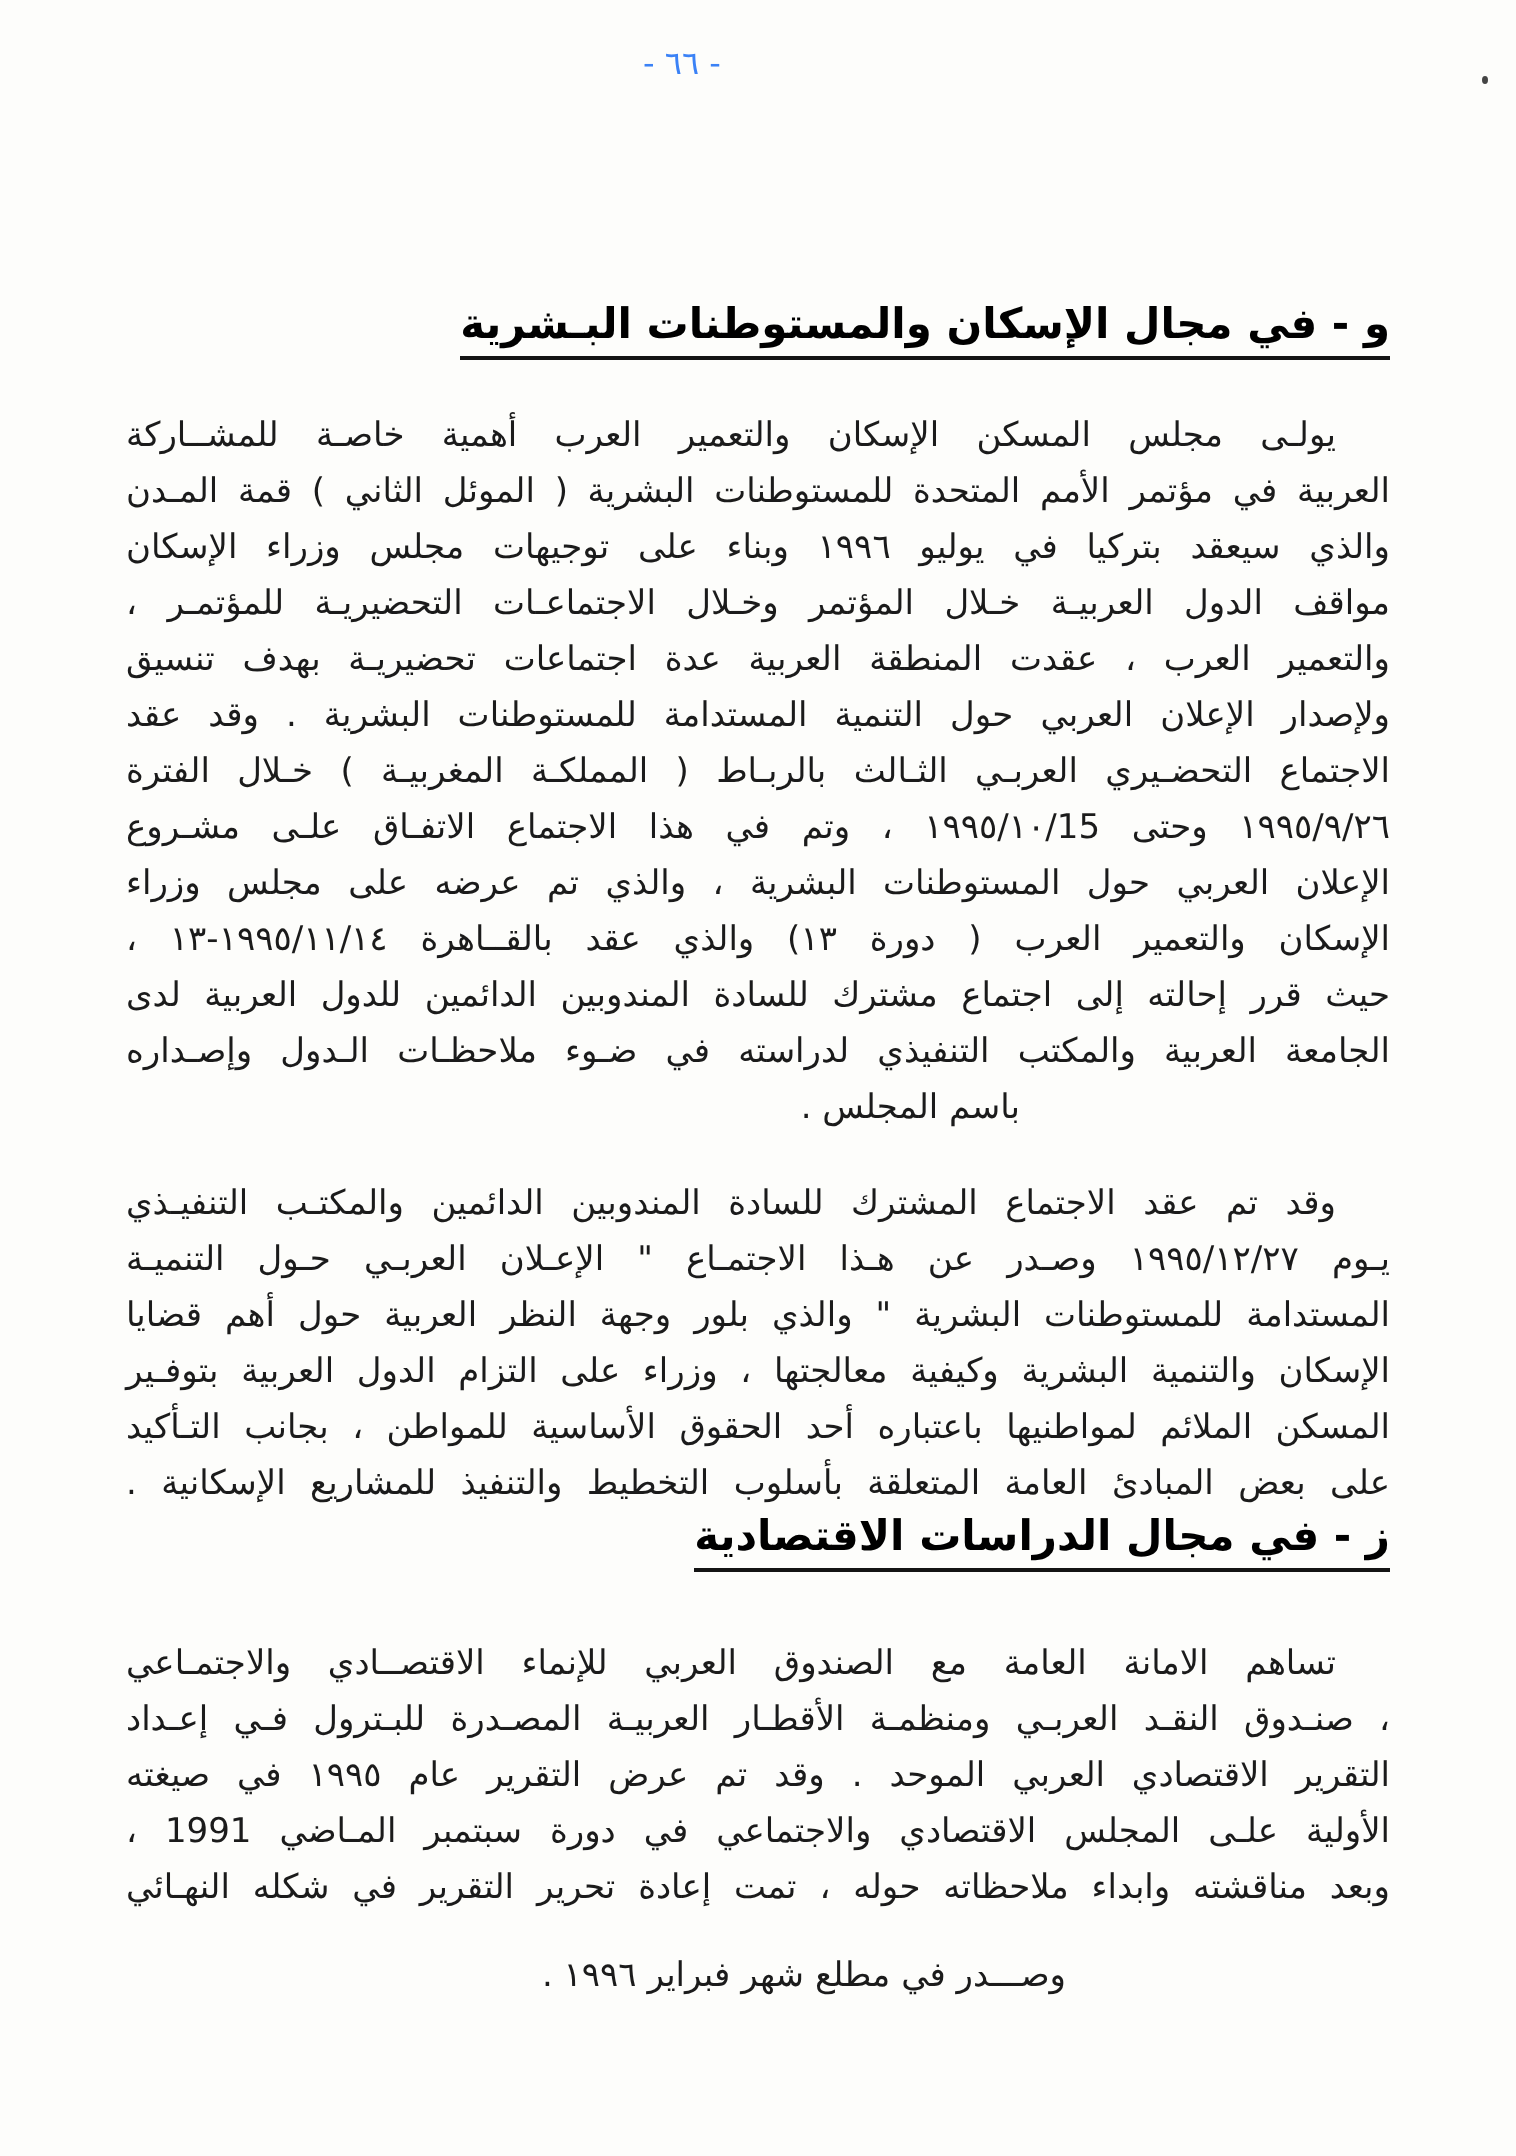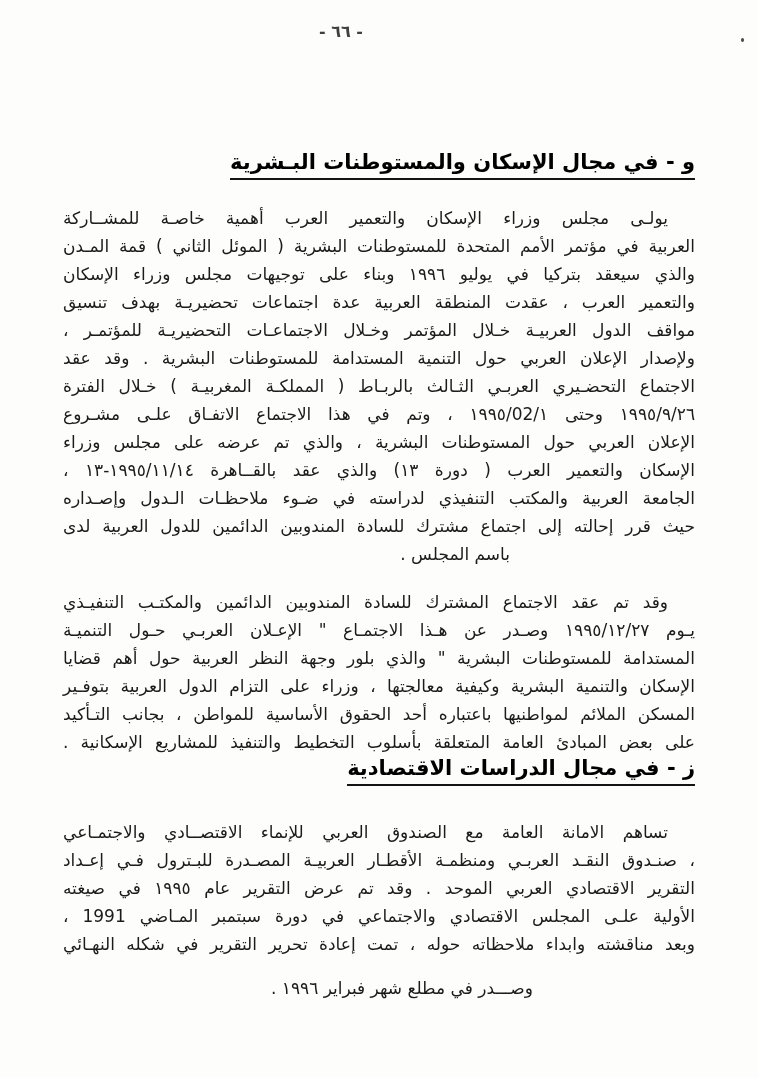--- a/index.html
+++ b/index.html
@@ -7,21 +7,21 @@
     width:758px;height:1078px;
     background:#fbfbf9;
     font-family:"DejaVu Sans",sans-serif;
     color:#1b1b1b;
     position:relative;
     overflow:hidden;
   }
   .page{position:absolute;inset:0;background:#fdfdfb;}
   .page-number{
     position:absolute;top:22px;left:341px;transform:translateX(-50%);
-    font-size:16px;letter-spacing:2px;color:#404040;white-space:nowrap;font-weight:bold;
+    font-size:16px;letter-spacing:2px;color:#3b82f6;white-space:nowrap;
   }
   .speck{
     position:absolute;top:38px;right:14px;width:3px;height:4px;
     background:#444;border-radius:50%;
   }
   .content{
     position:absolute;left:63px;top:0;width:632px;height:1078px;
     direction:rtl;
   }
   .heading{
@@ -57,32 +57,32 @@
   <div class="page-number">- ٦٦ -</div>
   <div class="speck"></div>
 
   <div class="content">
 
     <div class="heading h1">
       <span>و - في مجال الإسكان والمستوطنات البـشرية</span>
     </div>
 
     <div class="para p1">
-      <div class="line indent">يولـى مجلس وزراء الإسكان والتعمير العرب أهمية خاصـة للمشــاركة</div>
+      <div class="line indent">يولـى مجلس المسكن الإسكان والتعمير العرب أهمية خاصـة للمشــاركة</div>
       <div class="line">العربية في مؤتمر الأمم المتحدة للمستوطنات البشرية ( الموئل الثاني ) قمة المـدن</div>
       <div class="line">والذي سيعقد بتركيا في يوليو ١٩٩٦ وبناء على توجيهات مجلس وزراء الإسكان</div>
+      <div class="line">مواقف الدول العربيـة خـلال المؤتمر وخـلال الاجتماعـات التحضيريـة للمؤتمـر ،</div>
       <div class="line">والتعمير العرب ، عقدت المنطقة العربية عدة اجتماعات تحضيريـة بهدف تنسيق</div>
-      <div class="line">مواقف الدول العربيـة خـلال المؤتمر وخـلال الاجتماعـات التحضيريـة للمؤتمـر ،</div>
       <div class="line">ولإصدار الإعلان العربي حول التنمية المستدامة للمستوطنات البشرية . وقد  عقد</div>
       <div class="line">الاجتماع التحضـيري العربـي الثـالث بالربـاط ( المملكـة المغربيـة ) خـلال الفترة</div>
-      <div class="line">١٩٩٥/٩/٢٦ وحتى ١٩٩٥/02/١ ، وتم في هذا الاجتماع الاتفـاق علـى مشـروع</div>
+      <div class="line">١٩٩٥/٩/٢٦ وحتى ١٩٩٥/١٠/15 ، وتم في هذا الاجتماع الاتفـاق علـى مشـروع</div>
       <div class="line">الإعلان العربي حول المستوطنات البشرية ، والذي تم عرضه على مجلس وزراء</div>
       <div class="line">الإسكان والتعمير العرب ( دورة ١٣) والذي عقد بالقــاهرة ⁦١٩٩٥/١١/١٤-١٣⁩ ،</div>
+      <div class="line">حيث  قرر إحالته إلى اجتماع مشترك للسادة المندوبين الدائمين للدول العربية لدى</div>
       <div class="line">الجامعة العربية والمكتب التنفيذي لدراسته في  ضـوء ملاحظـات الـدول وإصـداره</div>
-      <div class="line">حيث  قرر إحالته إلى اجتماع مشترك للسادة المندوبين الدائمين للدول العربية لدى</div>
       <div class="line tail-p1">باسم المجلس .</div>
     </div>
 
     <div class="para p2">
       <div class="line indent">وقد تم عقد الاجتماع المشترك للسادة المندوبين الدائمين  والمكتـب التنفيـذي</div>
       <div class="line">يـوم ١٩٩٥/١٢/٢٧ وصـدر عن هـذا الاجتمـاع " الإعـلان العربـي حـول التنميـة</div>
       <div class="line">المستدامة للمستوطنات البشرية " والذي بلور وجهة النظر العربية حول أهم قضايا</div>
       <div class="line">الإسكان والتنمية البشرية وكيفية معالجتها ، وزراء على التزام الدول العربية بتوفـير</div>
       <div class="line">المسكن الملائم لمواطنيها باعتباره أحد الحقوق الأساسية للمواطن ، بجانب  التـأكيد</div>
       <div class="line">على بعض المبادئ العامة المتعلقة بأسلوب التخطيط والتنفيذ للمشاريع الإسكانية .</div>

